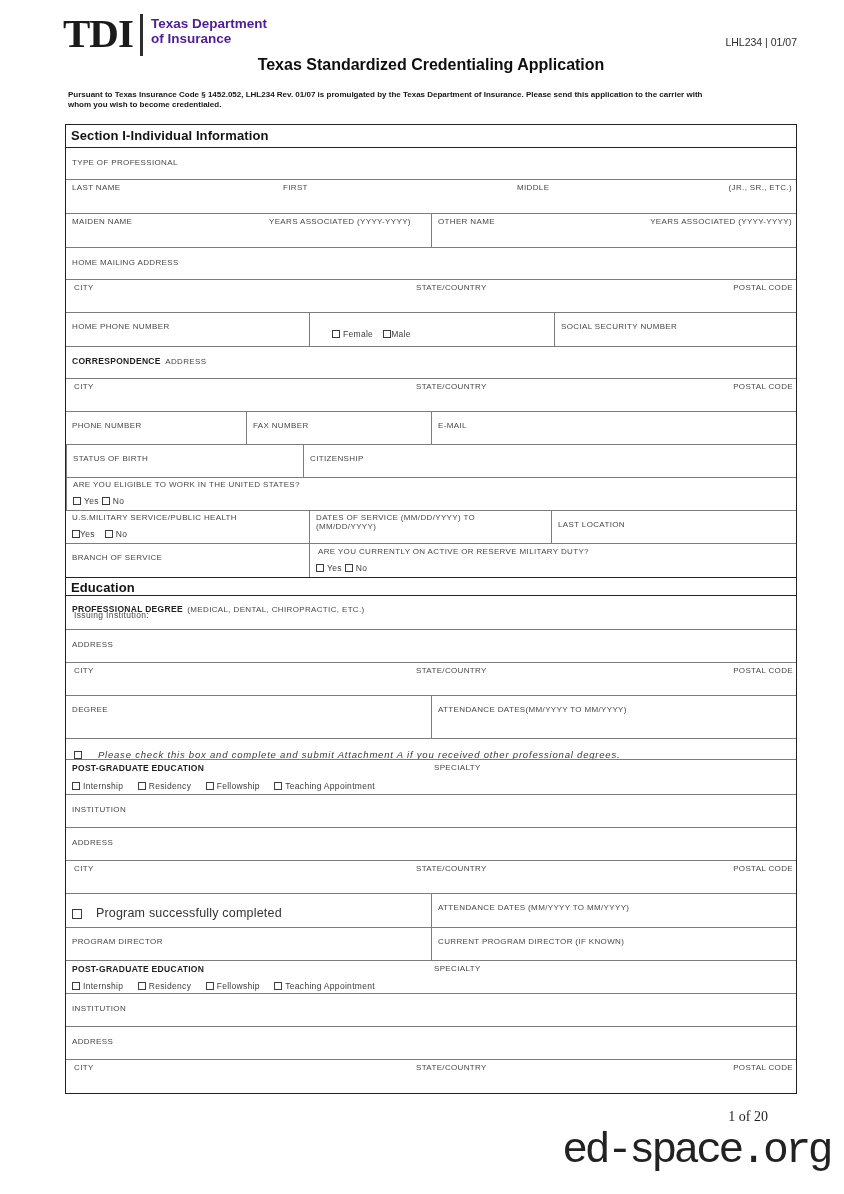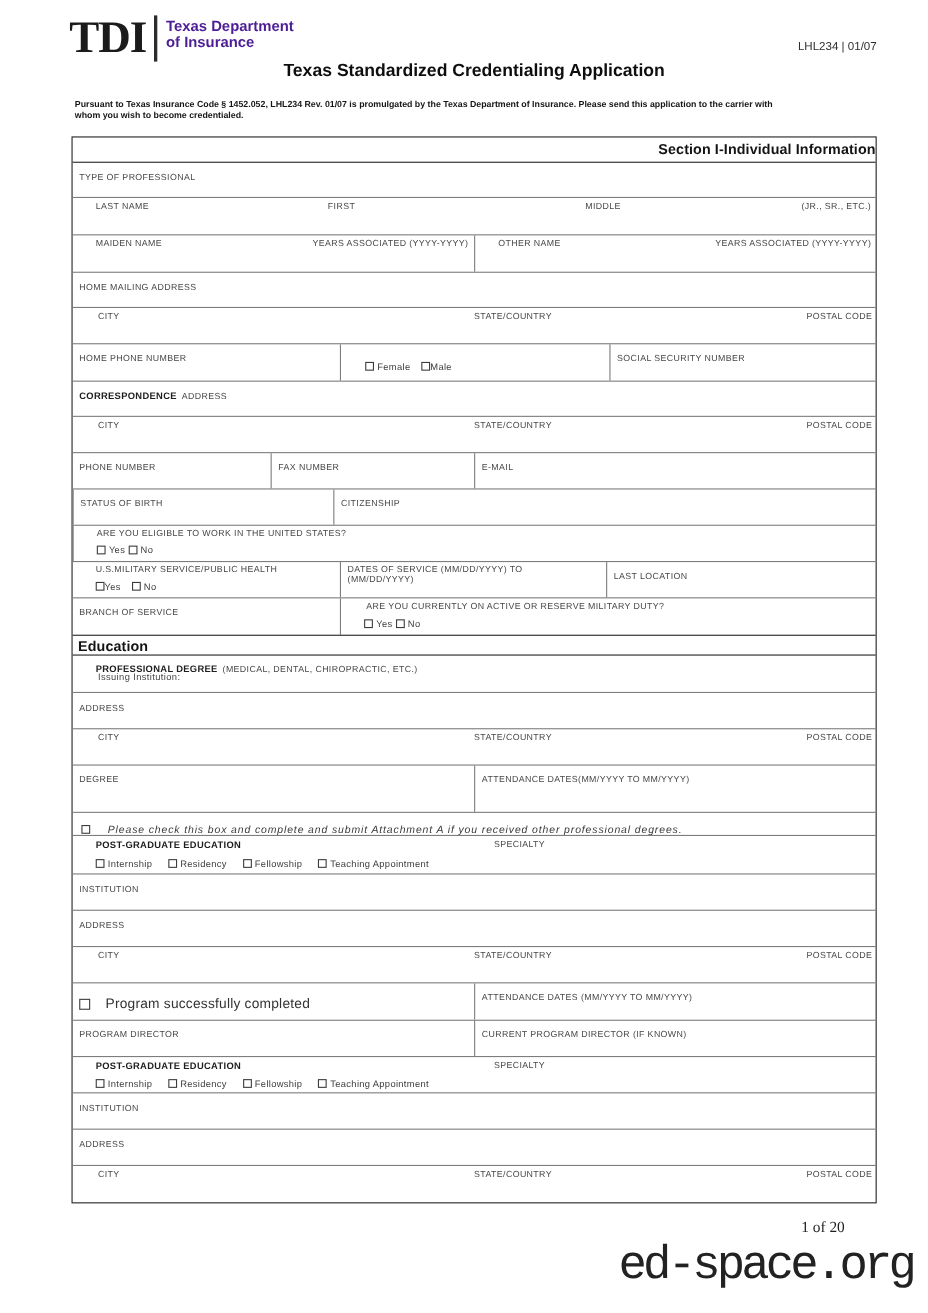--- a/index.html
+++ b/index.html
@@ -12,31 +12,31 @@
   .brand { position:absolute; left:63px; top:13px; display:flex; align-items:flex-start; }
   .tdi { font-family:"Liberation Serif", serif; font-weight:bold; font-size:41px; line-height:40px; color:#1b1b1b; letter-spacing:-1px; }
   .brandbar { width:3px; height:42px; background:#2c2c2c; margin:1px 8px 0 7px; }
   .dept { font-weight:bold; font-size:13.5px; line-height:1.14; color:#4c1d95; padding-top:3px; }
   .formcode { position:absolute; right:47px; top:36px; font-size:10.5px; color:#2e2e2e; }
   .doctitle { position:absolute; left:65px; top:56px; width:732px; text-align:center; font-weight:bold; font-size:16px; color:#0e0e0e; }
   .notice { position:absolute; left:68px; top:90px; width:655px; font-weight:bold; font-size:8px; line-height:10px; color:#161616; }
   
   .formtable { position:absolute; left:65px; top:124px; width:732px; border:1.5px solid #222; background:#fff; }
   .r { position:relative; border-top:1px solid #7d7d7d; }
-  .r.first { border-top:none;text-align:right; }
+  .r.first { border-top:none; }
   .r.dkt { border-top:1.5px solid #232323; }
   .flex { display:flex; align-items:stretch; }
   .c { position:relative; padding:2px 4px 0 6px; }
   .bl { border-left:1px solid #7d7d7d; }
   .w180{width:180px}.w185{width:185px}.w237{width:237px}.w242{width:242px}.w243{width:243px}.w365{width:365px}.w480{width:480px}.fx{flex:1}
   .r22{height:22px}.r32{height:32px}.r33{height:33px}.r34{height:34px}.r43{height:43px}.r18{height:18px}.r21{height:21px}.r35{height:35px}
   .stitle { font-weight:bold; font-size:13px; color:#141414; padding:3px 0 0 5px; letter-spacing:.1px; }
   .lb { font-size:8px; color:#474747; letter-spacing:.35px; }
   .lbb { font-size:8.5px; font-weight:bold; color:#1e1e1e; letter-spacing:.3px; }
-  .ab { position:absolute; top:3px;margin-left:15px; }
+  .ab { position:absolute; top:3px; }
   .pad { padding:3px 4px 0 6px; }
   .cb { display:inline-block; width:8px; height:8px; border:1px solid #3c3c3c; background:#fff; vertical-align:-1px; }
   .cb.big { width:10px; height:10px; vertical-align:-2px; }
   .cbt { font-size:8.5px; color:#3c3c3c; letter-spacing:.3px; }
   .cbline { white-space:nowrap; }
   .gap { display:inline-block; width:10px; }
   .sgap { display:inline-block; width:3px; }
   .italicnote { font-style:italic; font-size:9.5px; letter-spacing:.8px; color:#3a3a3a; }
   .progtxt { font-size:12.5px; color:#333; letter-spacing:.2px; }
   

